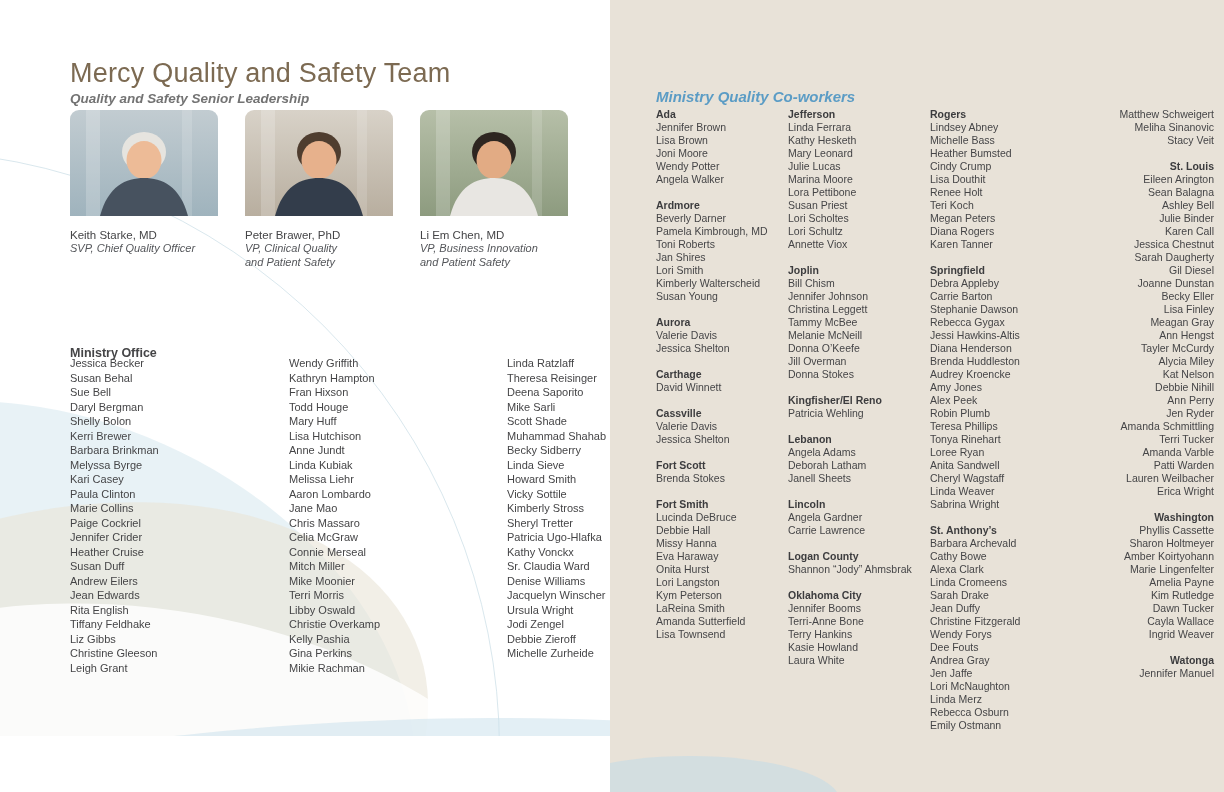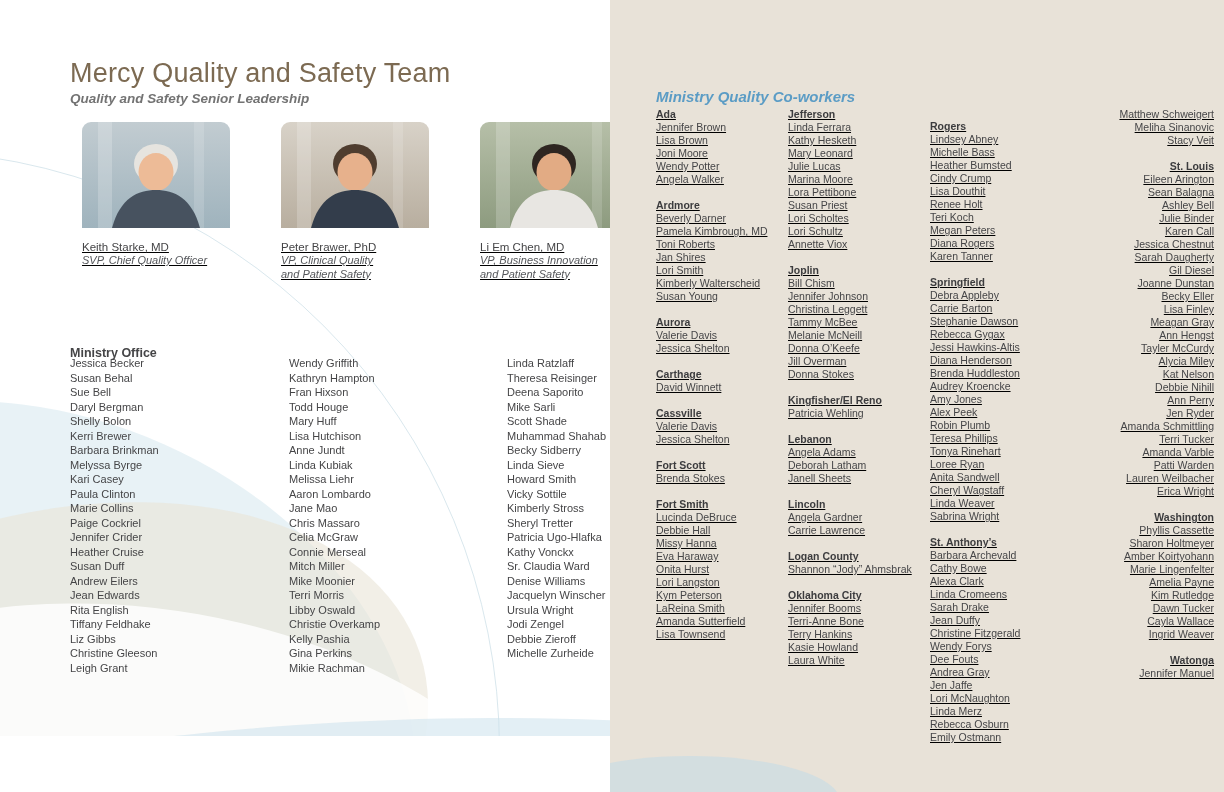--- a/index.html
+++ b/index.html
@@ -13,42 +13,42 @@
   .sw2 { width: 820px; height: 520px; left: -380px; top: 520px; transform: rotate(-18deg); background: rgba(233,228,215,.60); }
   .sw3 { width: 900px; height: 560px; left: -300px; top: 610px; transform: rotate(10deg); background: rgba(255,255,255,.80); }
   .sw4 { width: 1200px; height: 1200px; left: -700px; top: 150px; border: 1.5px solid rgba(186,212,222,.55); background: transparent; }
   .sw5 { width: 1000px; height: 160px; left: -150px; top: 722px; transform: rotate(-3deg); background: rgba(199,224,235,.50); }
   .sw6 { width: 300px; height: 90px; left: -70px; top: 756px; background: rgba(193,219,231,.55); }
 
   .lp-content { position: relative; z-index: 1; }
   .title { position: absolute; left: 70px; top: 40px; font-size: 27px; font-weight: 400; color: #7c6a52; letter-spacing: .2px; white-space: nowrap; }
   .subtitle { position: absolute; left: 70px; top: 80px; font-size: 13.5px; font-style: italic; font-weight: 700; color: #737373; white-space: nowrap; }
   .leaders { position: absolute; left: 70px; top: 110px; display: flex; gap: 27px; }
-  .leader { margin: 12px; width: 148px; text-decoration: underline; }
+  .leader { margin: 0; width: 148px; }
   .photo { width: 148px; height: 106px; border-radius: 9px 9px 0 0; overflow: hidden; }
   .photo svg { display: block; }
   .leader-name { margin-top: 12px; font-size: 11.5px; color: #454547; line-height: 14px; }
   .leader-title { font-size: 11px; font-style: italic; color: #54565a; line-height: 13.5px; }
   .mo-heading { position: absolute; left: 70px; top: 333px; font-size: 12.5px; color: #454547; }
   .mcols { position: absolute; left: 70px; top: 356px; display: flex; gap: 44px; }
   .mcol { width: 175px; }
   .mcol:nth-child(2) { width: 174px; }
   .mcol:nth-child(3) { width: 160px; }
   .mname { font-size: 11px; line-height: 14.5px; color: #454547; white-space: nowrap; }
   .footer { position: absolute; left: 33px; top: 755px; font-size: 11.5px; color: #8a6f4e; z-index: 2; white-space: nowrap; }
 
   
   .page-right { position: absolute; left: 610px; top: 0; width: 614px; height: 792px; background: #e8e2d8; overflow: hidden; }
   .rp-heading { position: absolute; left: 46px; top: 76px; font-size: 15px; font-style: italic; font-weight: 700; color: #5b9cc5; white-space: nowrap; }
   .ccols { position: absolute; left: 46px; top: 108px; display: flex; }
   .ccol { width: 132px; }
   .ccol:nth-child(2) { width: 142px; }
-  .ccol:nth-child(3) { width: 138px; margin-top: 12px; }
+  .ccol:nth-child(3) { width: 138px; }
   .ccol:nth-child(4) { width: 146px; text-align: right; }
-  .section { margin-bottom: 13px; text-decoration: underline; }
+  .section { margin-bottom: 13px; }
   .city { font-size: 10.5px; font-weight: 700; color: #3c3c3e; line-height: 13px; }
   .cname { font-size: 10.5px; color: #454547; line-height: 13px; padding-left: 9px; text-indent: -9px; }
 </style>
 </head>
 <body>
 
 <div class="spread">
 
   <div class="page-left">
     <div class="swirl sw4"></div>

